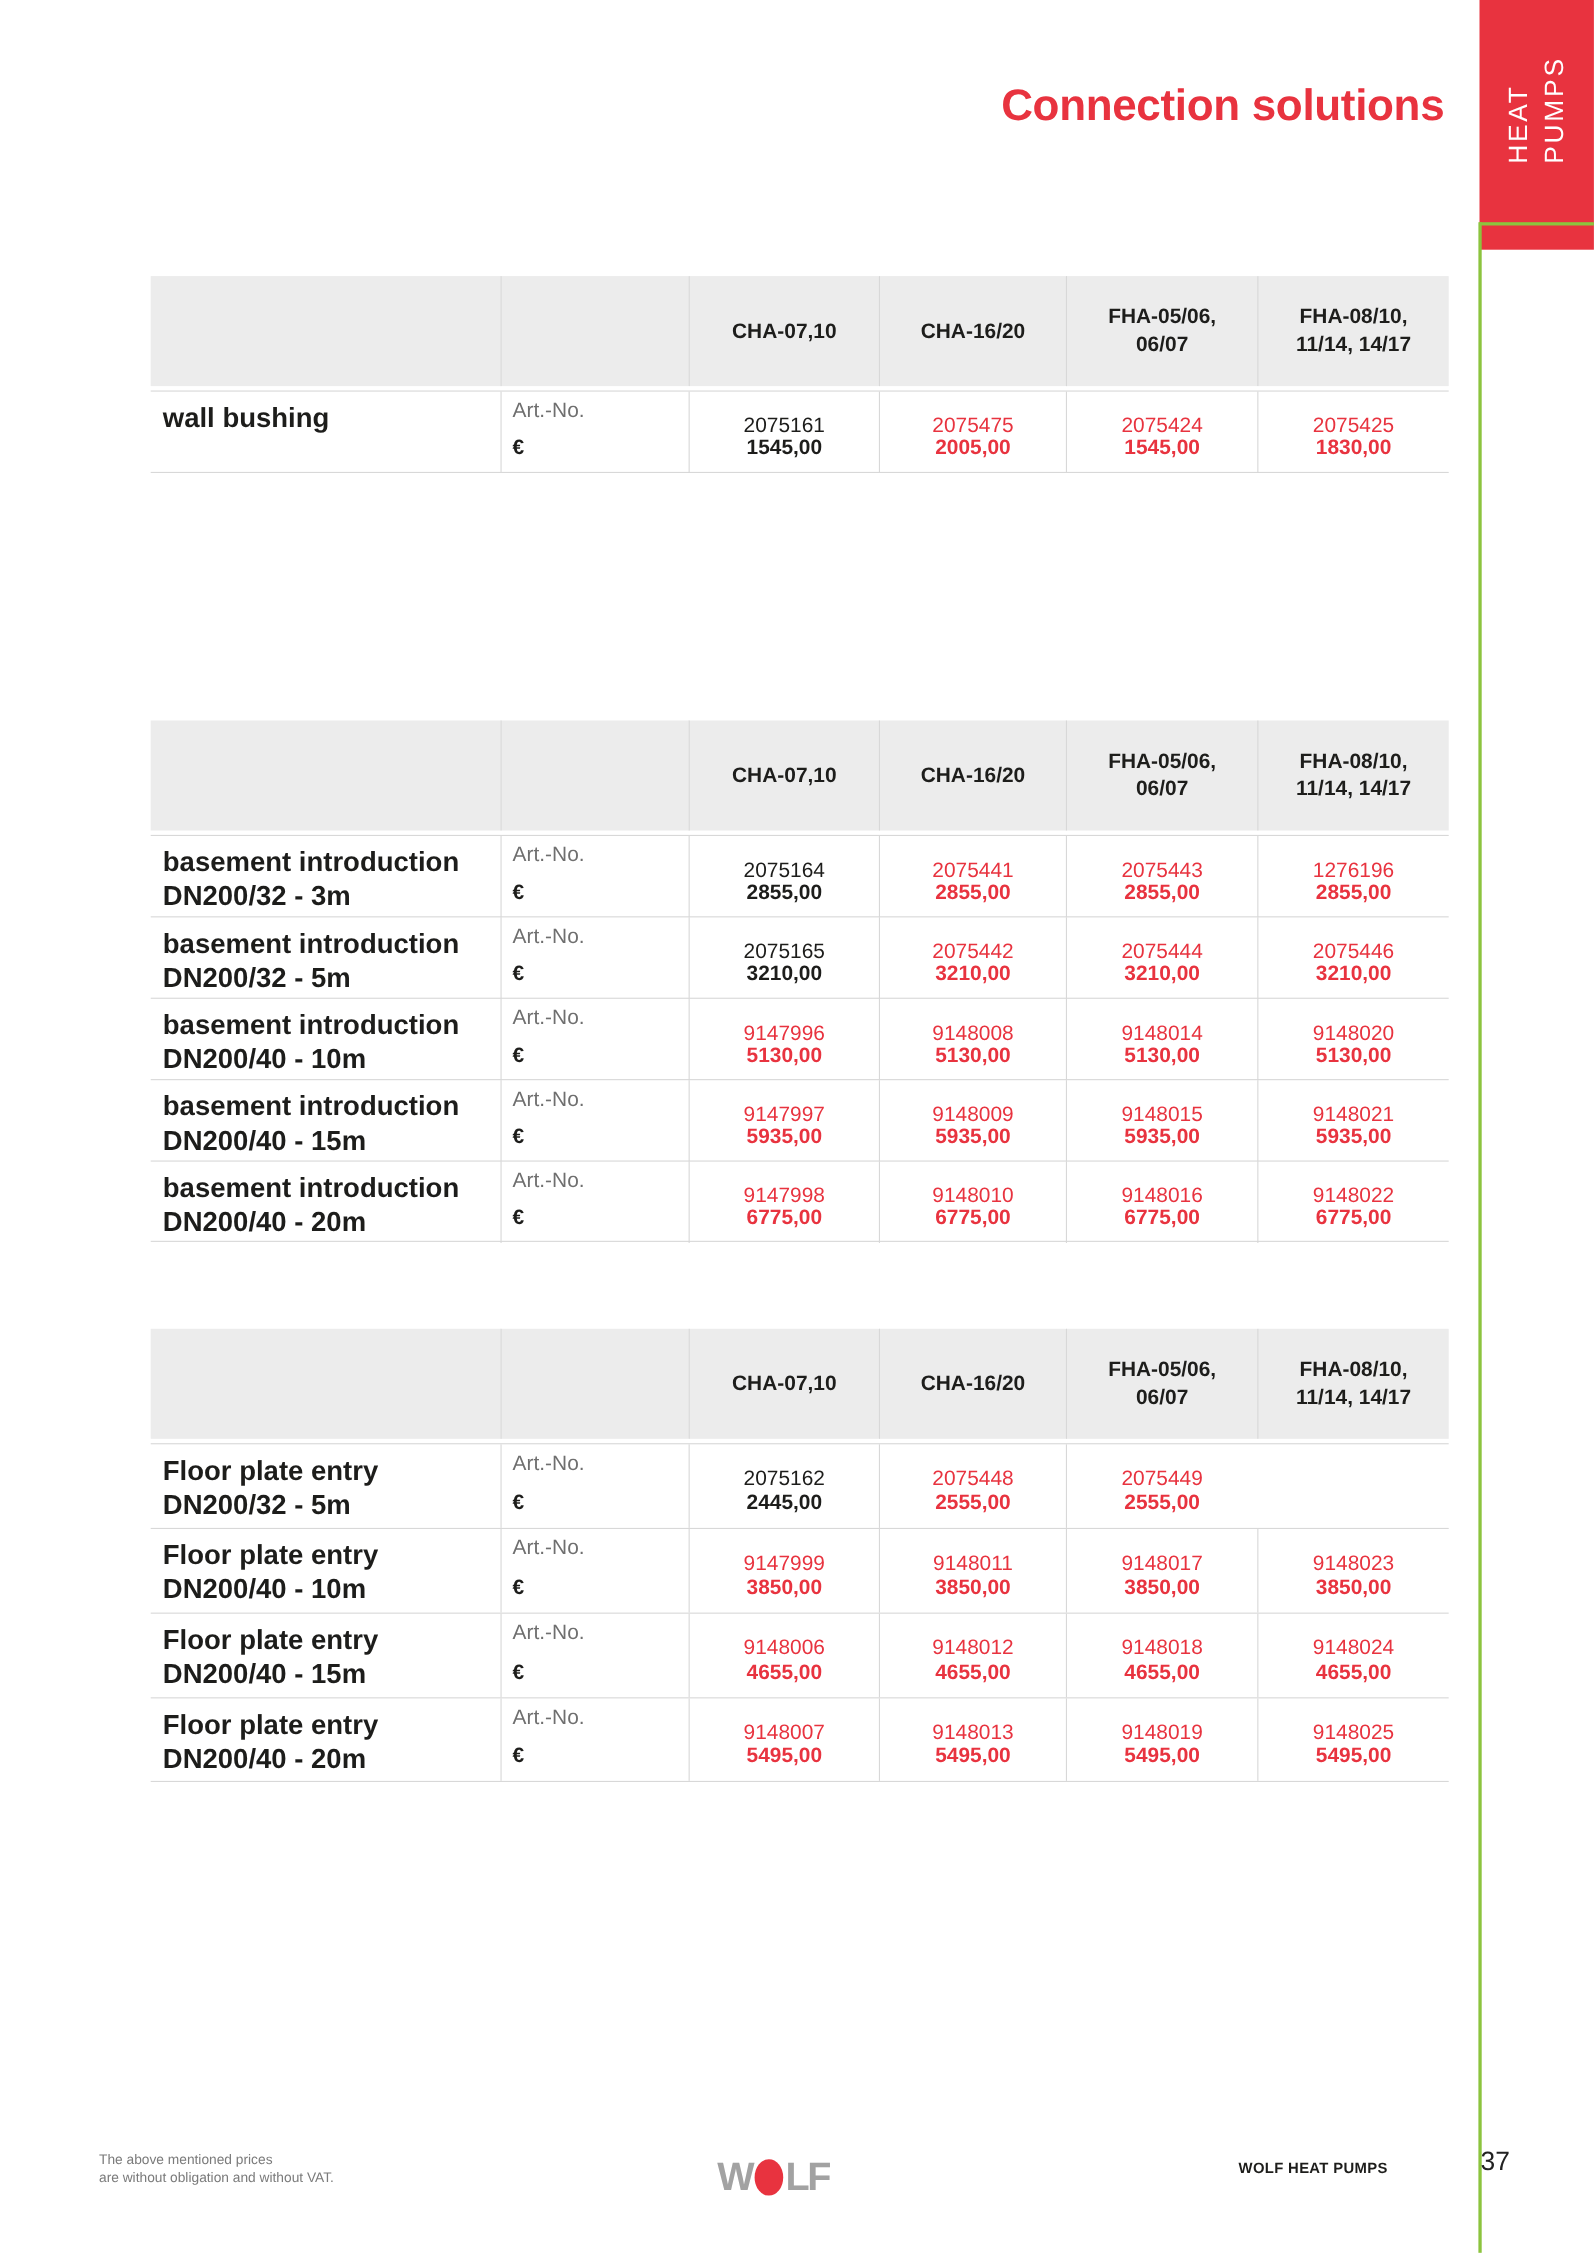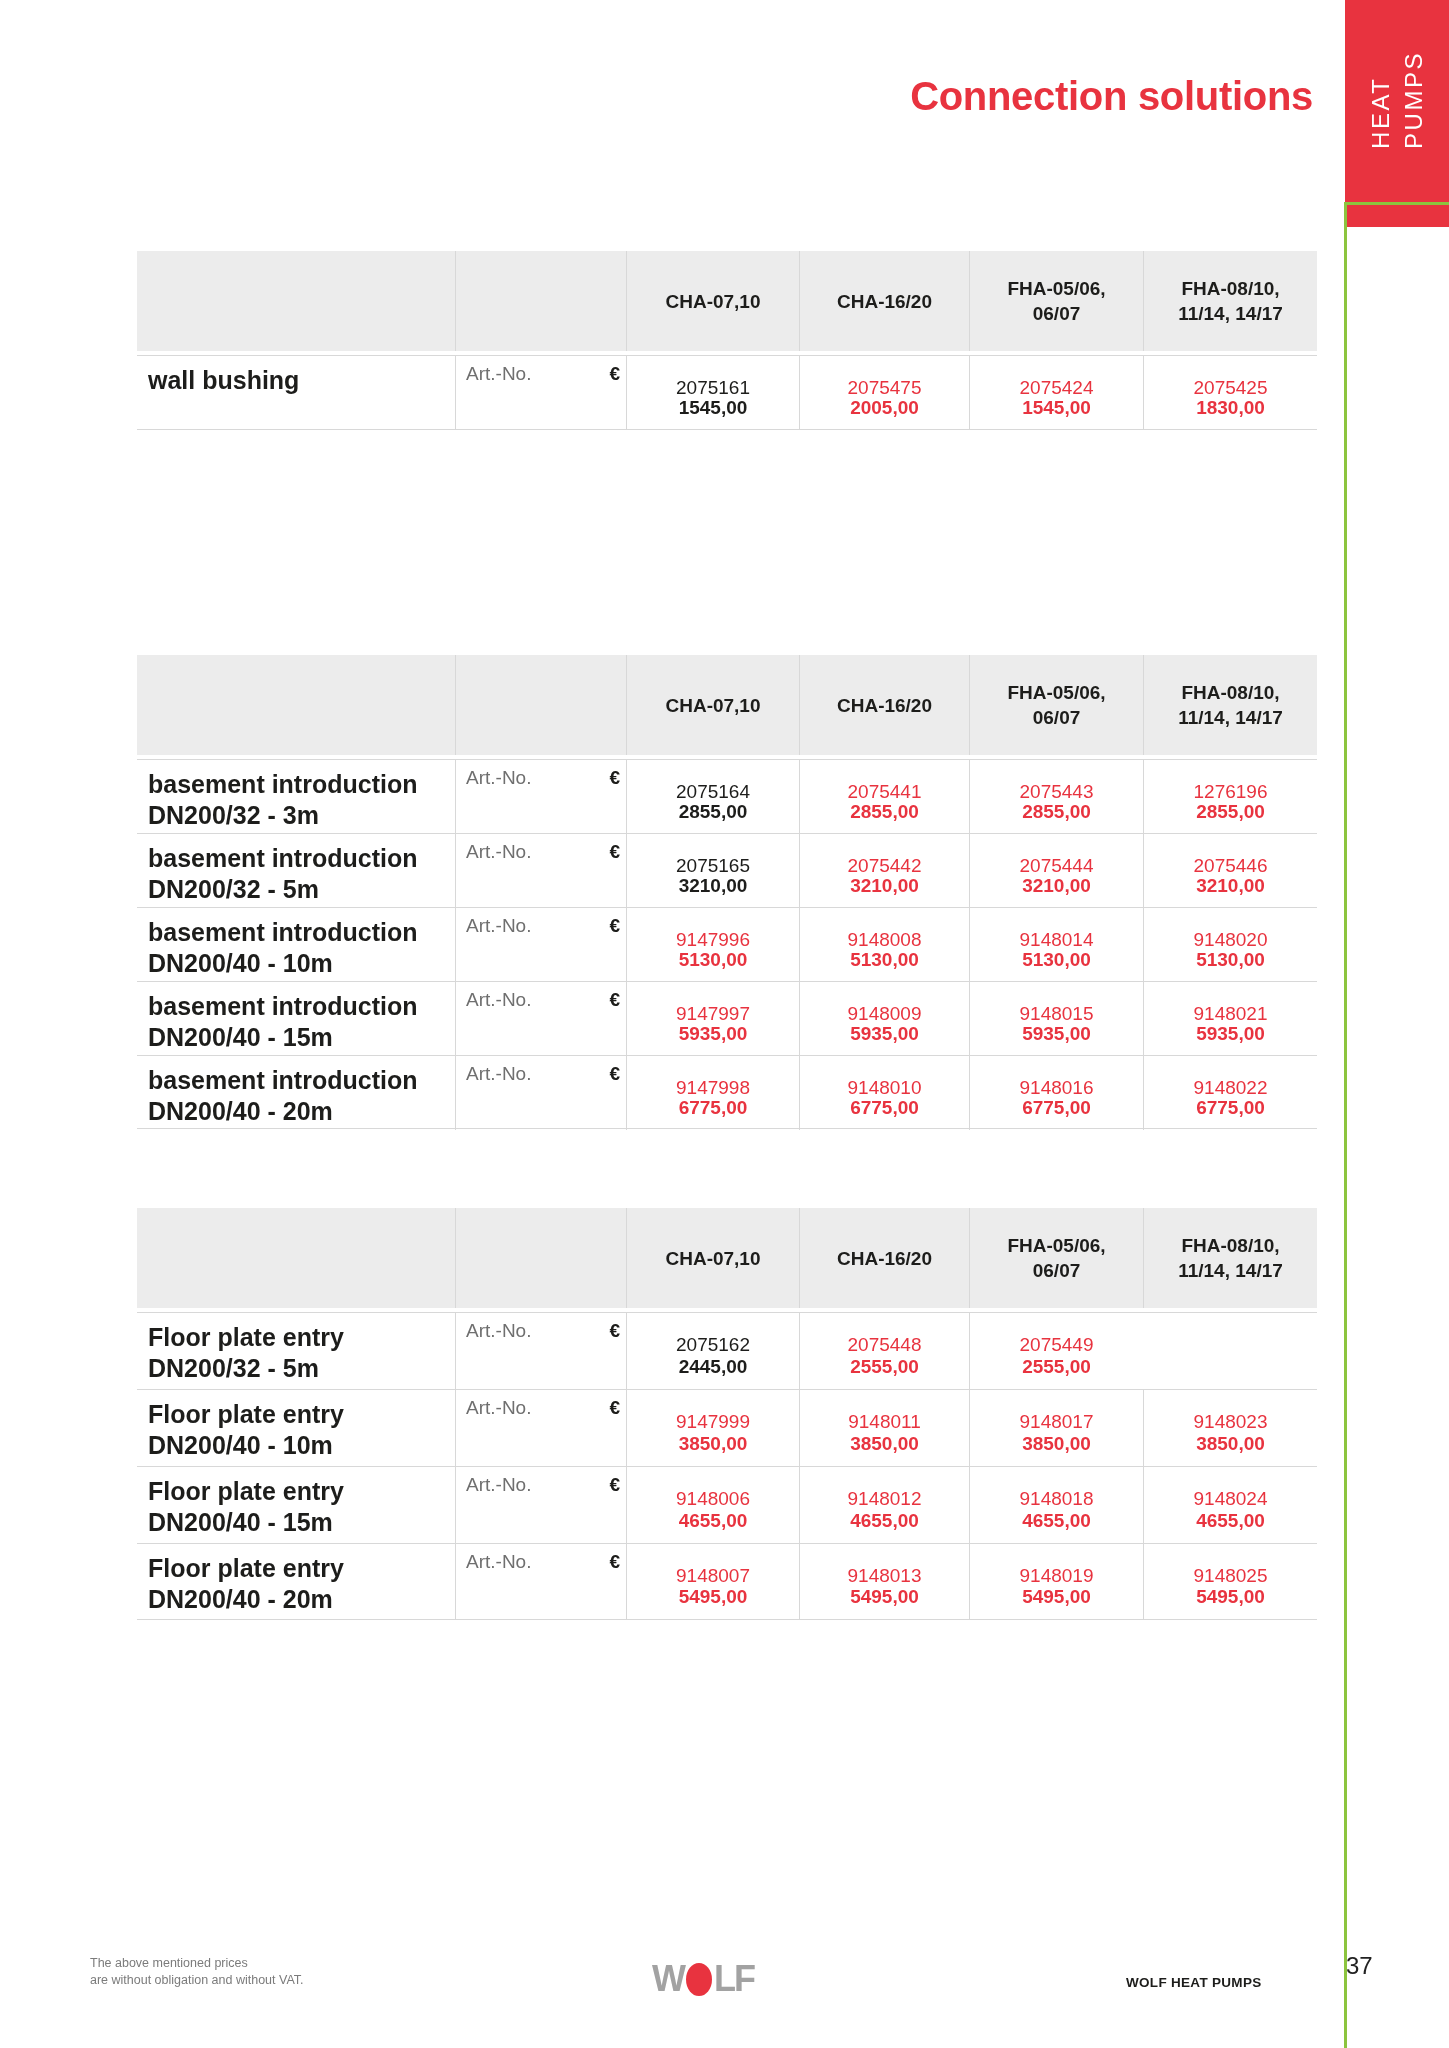--- a/index.html
+++ b/index.html
@@ -56,21 +56,21 @@
   #table-0 .pt-row{height:75px;}
   #table-1 .pt-row{height:74px;}
   #table-2 .pt-row{height:77px;}
   .pt-row:last-child{border-bottom:1px solid var(--border);}
   .cell{height:100%;}
   .cell:not(:first-child){border-left:1px solid var(--border);}
   .label-cell{
     padding:9px 6px 0 11px;font-weight:700;font-size:25px;line-height:31px;color:var(--dark);
   }
   .key-cell{
-    display:flex;flex-direction:row;justify-content:space-between;
+    display:flex;flex-direction:column;justify-content:space-between;
     padding:8px 6px 12px 10px;font-size:19px;line-height:20px;
   }
   .key-art{color:var(--muted);font-weight:400;}
   .key-euro{color:var(--dark);font-weight:700;}
   .num-cell{
     display:flex;flex-direction:column;justify-content:space-between;align-items:center;
     padding:8px 0 12px;font-size:19px;line-height:20px;text-align:center;
   }
   .num-art{font-weight:400;margin-top:14px;}
   .num-price{font-weight:700;}
@@ -82,21 +82,21 @@
     font-size:12.5px;line-height:17px;color:var(--footer-gray);
   }
   .wolf-logo{
     position:absolute;left:652px;top:1958px;
     display:flex;align-items:center;
     color:var(--logo-gray);font-weight:700;font-size:36px;letter-spacing:-2px;
   }
   .logo-o{width:26px;height:33px;background:var(--red);border-radius:50%;margin:0 2px;}
   .brand-label{
     position:absolute;left:1126px;top:1963px;
-    font-size:13.5px;font-weight:700;letter-spacing:0.3px;color:var(--dark);white-space:nowrap;margin-top:12px;
+    font-size:13.5px;font-weight:700;letter-spacing:0.3px;color:var(--dark);white-space:nowrap;
   }
   .page-number{
     position:absolute;left:1346px;top:1952px;
     font-size:24px;font-weight:400;color:#222;
   }
 </style>
 </head>
 <body>
 
 <div class="page">

